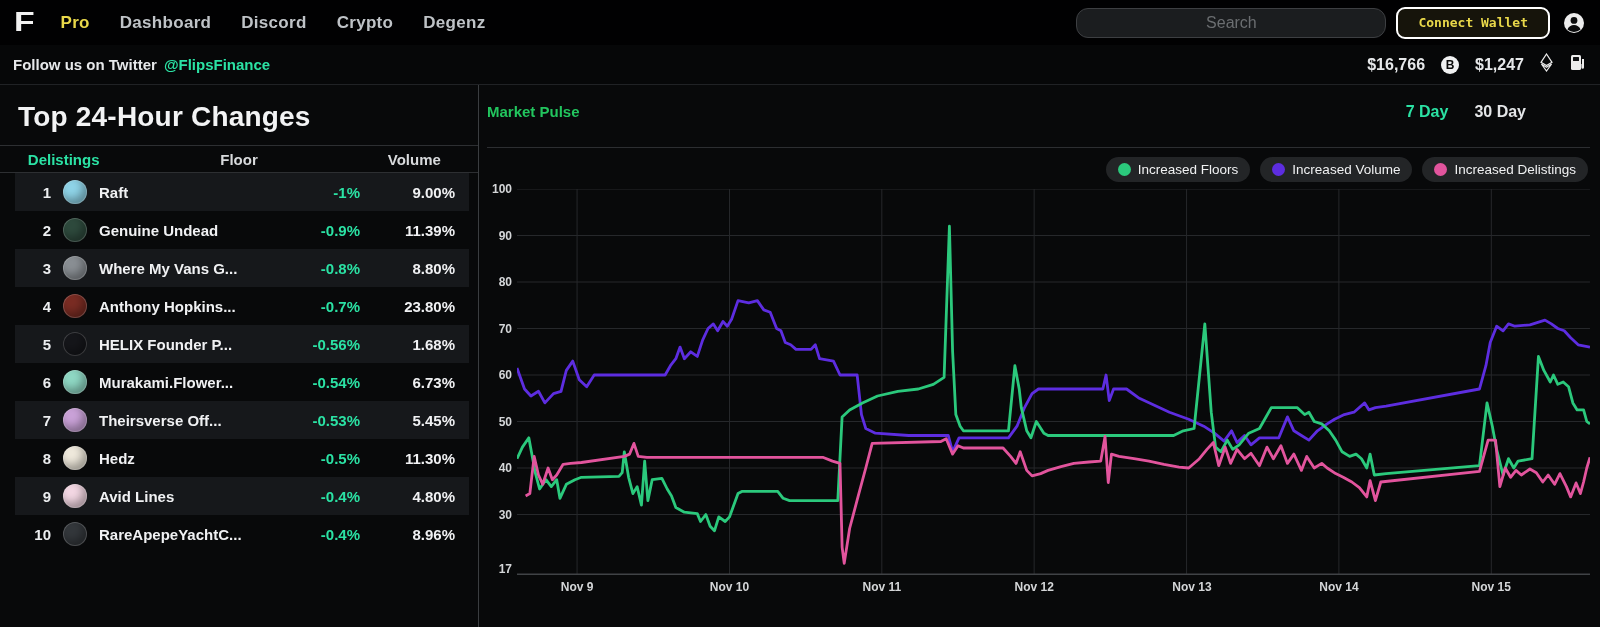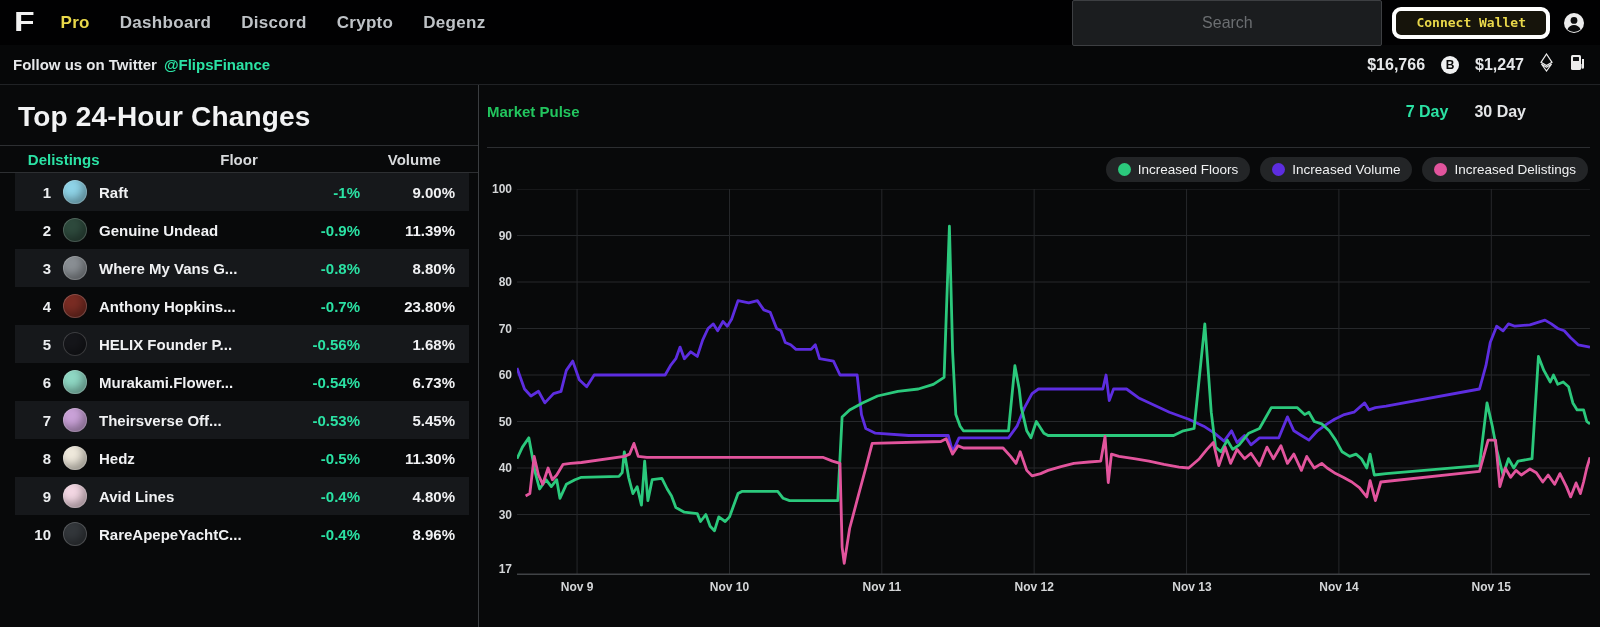--- a/index.html
+++ b/index.html
@@ -10,28 +10,28 @@
     color:#e6e8ea;
     overflow:hidden;
   }
   
   .nav { height:45px; background:#010102; display:flex; align-items:center; padding:0 14px; }
   .logo { font-size:27px; font-weight:bold; color:#f2f2f2; transform:scaleX(1.25); transform-origin:left center; margin-right:30px; }
   .menu { display:flex; gap:30px; font-size:17px; font-weight:bold; color:#bfc3c7; letter-spacing:.3px; }
   .menu-item { cursor:pointer; }
   .menu-item.active { color:#e9d84a; }
   .search {
-    margin-left:auto; width:310px; height:46px; background:#1b1d1f;
-    border:1px solid #3d3f42; border-radius:2px; color:#dcdcdc;
+    margin-left:auto; width:310px; height:30px; background:#1b1d1f;
+    border:1px solid #3d3f42; border-radius:12px; color:#dcdcdc;
     text-align:center; font-size:16px; font-family:"Liberation Sans",sans-serif;
   }
   .search::placeholder { color:#6b6e71; }
   .connect {
     margin-left:10px; height:32px; padding:0 20px; background:#16140b;
-    border:4px solid #ffffff; border-radius:9px; color:#e9d84a; cursor:pointer;
+    border:2px solid #ffffff; border-radius:9px; color:#e9d84a; cursor:pointer;
     font-family:"DejaVu Sans Mono", monospace; font-weight:bold; font-size:13px;
   }
   .profile { margin-left:12px; cursor:pointer; display:flex; align-items:center; }
   
   .subbar {
     height:40px; background:#060708; border-bottom:1px solid #202225;
     display:flex; align-items:center; padding:0 13px; font-weight:bold; font-size:15px;
   }
   .handle { color:#2be2a4; margin-left:7px; cursor:pointer; }
   .prices { margin-left:auto; display:flex; align-items:center; gap:16px; font-size:16px; }

